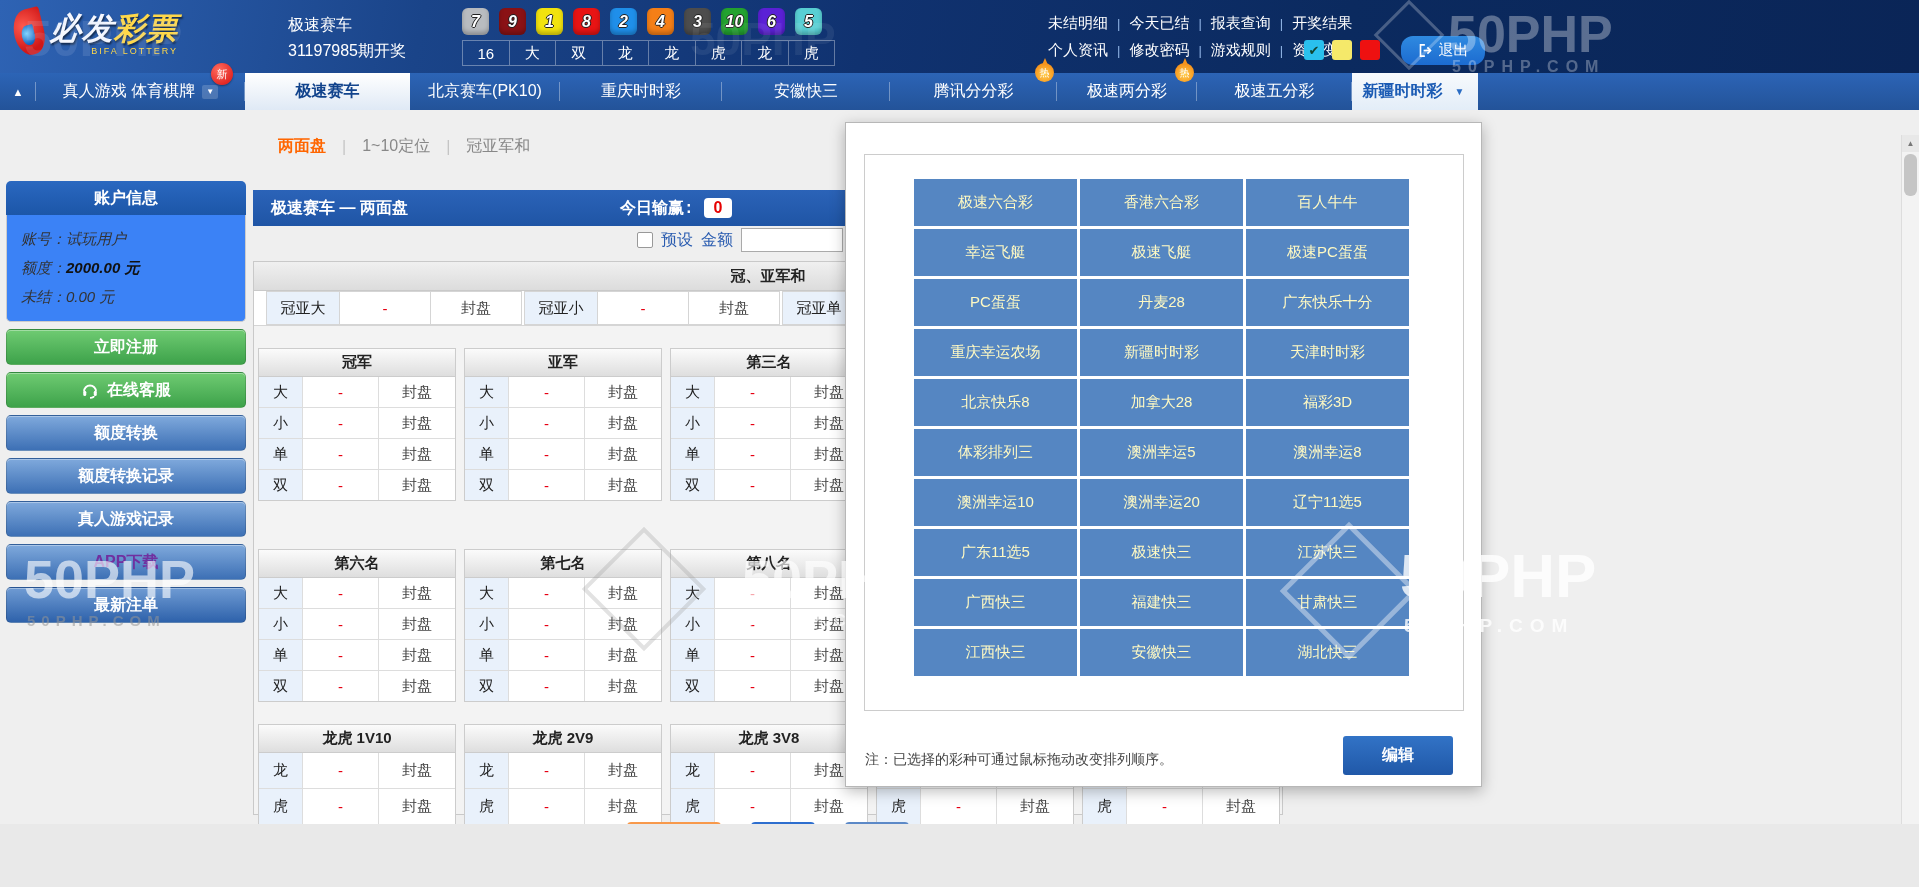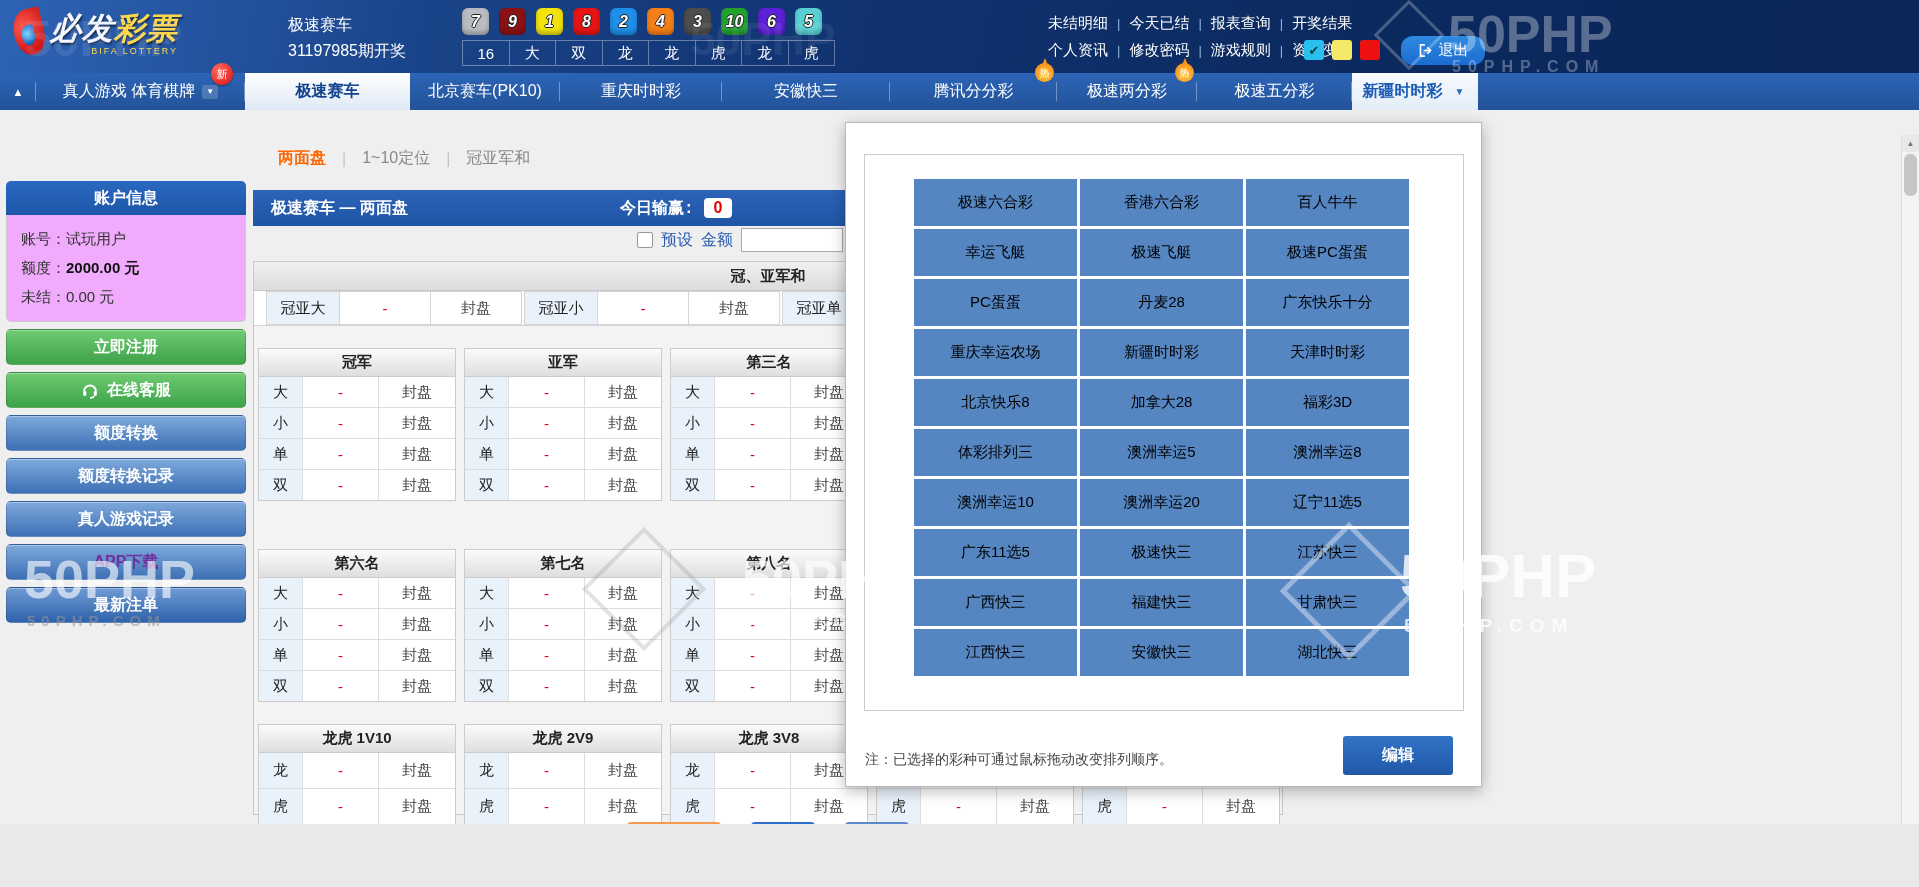--- a/index.html
+++ b/index.html
@@ -56,30 +56,30 @@
   .tab.open .tab-arrow{background:transparent;color:#2a6cc4;font-size:10px;}
   .tab:nth-child(3){width:165px;}.tab:nth-child(4){width:150px;}.tab:nth-child(5){width:162px;}
   .tab:nth-child(6){width:168px;}.tab:nth-child(7){width:167px;}.tab:nth-child(8){width:140px;}
   .tab:nth-child(9){width:155px;}.tab:nth-child(10){width:126px;}
   .flame{position:absolute;top:-10px;right:3px;width:19px;height:19px;background:radial-gradient(circle at 50% 60%,#ffcf4d,#f7941d 70%);
     border-radius:50%;color:#fff;font-size:10px;display:flex;align-items:center;justify-content:center;}
   .flame:before{content:"";position:absolute;top:-5px;left:7px;border-left:3px solid transparent;
     border-right:3px solid transparent;border-bottom:7px solid #f7941d;}
 
   
-  .subnav{position:absolute;left:278px;top:148px;display:flex;align-items:center;gap:16px;font-size:16px;color:#888;}
+  .subnav{position:absolute;left:278px;top:136px;display:flex;align-items:center;gap:16px;font-size:16px;color:#888;}
   .subnav .sitem{cursor:pointer;}
   .subnav .sitem.active{color:#f60;font-weight:bold;}
   .subnav .ssep{color:#c5c5c5;}
 
   
   .sidebar{position:absolute;left:6px;top:181px;width:240px;}
   .sb-title{height:34px;background:linear-gradient(#2a68c0,#1c56a8);border-radius:5px 5px 0 0;
     color:#fff;font-size:16px;font-weight:bold;display:flex;align-items:center;justify-content:center;}
-  .sb-info{background:#f0abfc;border:1px solid #ccc;border-top:none;border-radius:0 0 5px 5px;padding:9px 0 10px 14px;}
+  .sb-info{background:#3b82f6;border:1px solid #ccc;border-top:none;border-radius:0 0 5px 5px;padding:9px 0 10px 14px;font-style:italic;}
   .sb-field{font-size:15px;color:#333;line-height:29px;display:flex;}
   .sb-field .fv.strong{font-weight:bold;color:#111;}
   .sbtn{height:34px;margin-top:7px;border-radius:5px;display:flex;align-items:center;justify-content:center;gap:8px;
     color:#fff;font-size:16px;font-weight:bold;cursor:pointer;border:1px solid rgba(0,0,0,.15);
     box-shadow:inset 0 1px 0 rgba(255,255,255,.35);}
   .sbtn.green{background:linear-gradient(#6fcb72,#3da24a);}
   .sbtn.blue{background:linear-gradient(#7fa9dc,#3d70b5);}
   .sbtn.bluedark{background:linear-gradient(#6f9bd3,#2e62ab);}
   .sbtn.purpletext{color:#7030a0;text-shadow:none;}
 
@@ -126,21 +126,21 @@
   .abtn.orange{background:linear-gradient(#f89a4d,#ee7418);}
   .abtn.blue{background:linear-gradient(#2e6fd0,#1c58b0);}
   .abtn.lightblue{background:linear-gradient(#5d8ac8,#3a6cb2);}
 
   
   .panel{position:absolute;left:845px;top:122px;width:637px;height:665px;background:#fff;
     border:1px solid #b7b7b7;box-shadow:0 4px 14px rgba(0,0,0,.28);box-sizing:border-box;z-index:50;}
   .panel-inner{position:absolute;left:18px;top:31px;width:600px;height:557px;border:1px solid #ccc;box-sizing:border-box;}
   .games-grid{position:absolute;left:49px;top:24px;display:grid;grid-template-columns:repeat(3,163px);
     grid-auto-rows:47px;column-gap:3px;row-gap:3px;}
-  .game-btn{background:#5586c2;border:none;color:#000000;font-size:15px;cursor:pointer;font-family:inherit;}
+  .game-btn{background:#5586c2;border:none;color:#fef9c3;font-size:15px;cursor:pointer;font-family:inherit;}
   .panel-note{position:absolute;left:19px;top:628px;font-size:14px;color:#444;}
   .edit-btn{position:absolute;right:28px;top:613px;width:110px;height:39px;border:none;border-radius:3px;
     background:linear-gradient(#3273c6,#2058a8);color:#fff;font-size:16px;font-weight:bold;cursor:pointer;font-family:inherit;}
 
   
   .wm{position:absolute;font-weight:bold;pointer-events:none;white-space:nowrap;z-index:60;}
   .wm.cube{border-style:solid;background:transparent;}
   .scrollbar{position:absolute;right:0;top:135px;width:17px;height:752px;background:#f3f3f3;border-left:1px solid #ddd;z-index:70;}
   .sb-arrow{height:17px;display:flex;align-items:center;justify-content:center;font-size:8px;color:#777;background:#e8e8e8;}
   .sb-arrow.down{position:absolute;bottom:0;left:0;right:0;}

